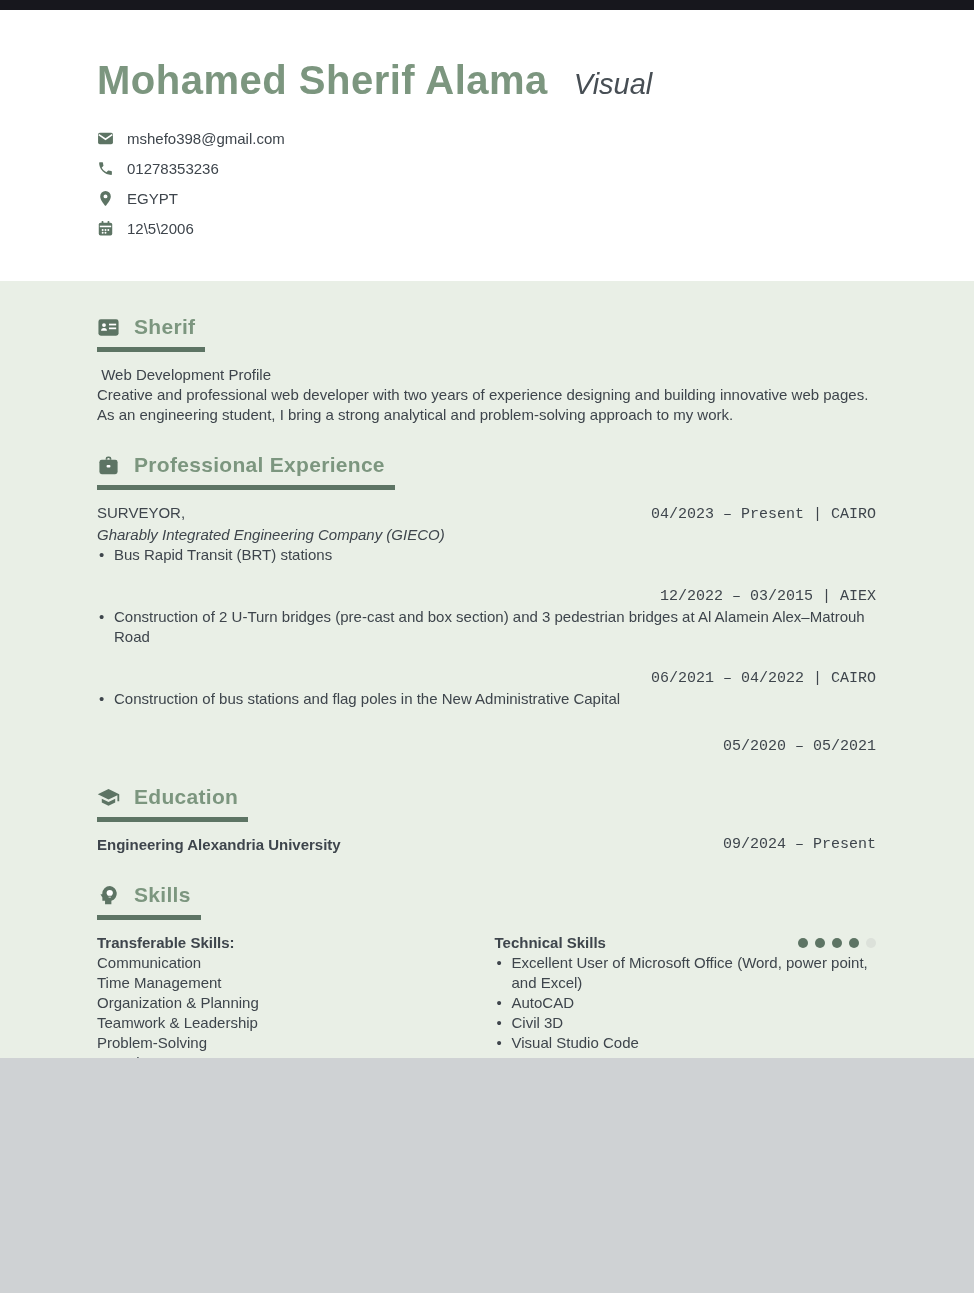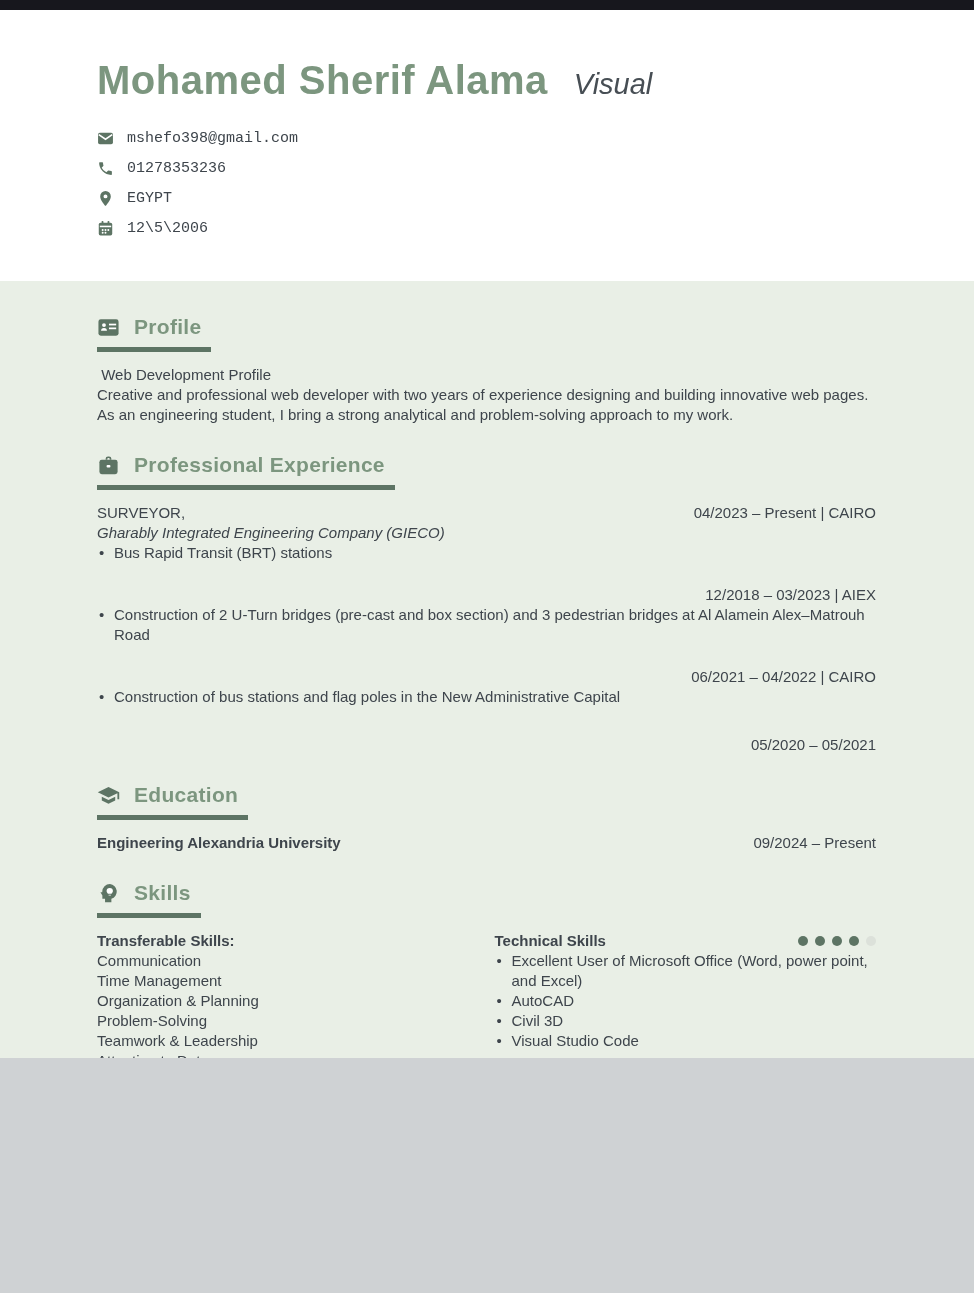--- a/index.html
+++ b/index.html
@@ -9,21 +9,21 @@
     width:974px; height:1058px; margin:0 auto; position:relative;
     background:#ffffff; overflow:hidden; color:#3e454c;
   }
   .top-bar { height:10px; background:#17171d; width:100%; }
 
   
   .cv-header { background:#ffffff; padding:48px 98px 38px 97px; }
   .name-row { display:flex; align-items:baseline; gap:26px; }
   .name { font-size:40px; font-weight:700; color:#7c967f; letter-spacing:0.5px; }
   .role { font-size:29px; font-style:italic; color:#474e54; }
-  .contact-list { margin-top:20px;font-family:Liberation Mono, monospace; }
+  .contact-list { margin-top:20px; }
   .contact-row { display:flex; align-items:center; gap:13px; height:30px; font-size:15px; color:#3e454c; }
   .contact-row .cicon { width:17px; height:17px; flex:0 0 17px; color:#5d7464; display:inline-flex; }
   .cicon svg { width:100%; height:100%; }
 
   
   .cv-body { background:#e9efe6; padding:34px 98px 40px 97px; min-height:972px; }
 
   .section { margin-bottom:28px; }
   .sec-head { display:inline-flex; align-items:center; gap:14px;
               border-bottom:5px solid #5d7464; padding:0 10px 8px 0; }
@@ -31,21 +31,21 @@
   .sec-icon svg { width:100%; height:100%; }
   .sec-title { font-size:21px; font-weight:600; color:#7c967f; letter-spacing:0.3px; }
   .sec-content { margin-top:13px; font-size:15px; line-height:20px; }
 
   .profile-line { white-space:pre-wrap; }
 
   
   .xp-entry { margin-bottom:22px; }
   .xp-row1 { display:flex; justify-content:space-between; align-items:baseline; }
   .xp-role { font-weight:400; }
-  .xp-date { font-size:15px; color:#3e454c; }
+  .xp-date { font-size:15px; color:#3e454c;font-family:Liberation Mono, monospace; }
   .xp-date-line { text-align:right; }
   .xp-company { font-style:italic; }
   .bullet { position:relative; padding-left:17px; }
   .bullet::before { content:"•"; position:absolute; left:2px; }
 
   
   .edu-row { display:flex; justify-content:space-between; align-items:flex-start; font-size:15px; }
   .edu-school { font-weight:700; }
 
   
@@ -122,21 +122,21 @@
       <div class="sec-head">
         <span class="sec-icon">
           <svg viewBox="0 0 24 24">
               <rect x="1.5" y="3.5" width="21" height="17" rx="2.5" fill="currentColor"></rect>
               <circle cx="7.3" cy="9.5" r="2" fill="#ffffff"></circle>
               <path d="M4.2 15.5a3.1 3.1 0 0 1 6.2 0z" fill="#ffffff"></path>
               <rect x="12.5" y="8" width="7.5" height="1.8" fill="#ffffff"></rect>
               <rect x="12.5" y="12" width="7.5" height="1.8" fill="#ffffff"></rect>
             </svg>
         </span>
-        <span class="sec-title">Profile</span>
+        <span class="sec-title">Sherif</span>
       </div>
       <div class="sec-content">
         <div class="profile-line"> Web Development Profile</div>
         <div class="profile-line">Creative and professional web developer with two years of experience designing and building innovative web pages. As an engineering student, I bring a strong analytical and problem-solving approach to my work.</div>
       </div>
     </div>
 
     <div class="section">
       <div class="sec-head">
         <span class="sec-icon">
@@ -153,21 +153,21 @@
         <div class="xp-entry">
           <div class="xp-row1">
             <span class="xp-role">SURVEYOR,</span>
             <span class="xp-date">04/2023 – Present  |  CAIRO</span>
           </div>
           <div class="xp-company">Gharably Integrated Engineering Company (GIECO)</div>
           <div class="bullet">Bus Rapid Transit (BRT) stations</div>
         </div>
 
         <div class="xp-entry">
-          <div class="xp-date xp-date-line">12/2018 – 03/2023  |  AIEX</div>
+          <div class="xp-date xp-date-line">12/2022 – 03/2015  |  AIEX</div>
           <div class="bullet">Construction of 2 U-Turn bridges (pre-cast and box section) and 3 pedestrian bridges at Al Alamein Alex–Matrouh Road</div>
         </div>
 
         <div class="xp-entry">
           <div class="xp-date xp-date-line">06/2021 – 04/2022  |  CAIRO</div>
           <div class="bullet">Construction of bus stations and flag poles in the New Administrative Capital</div>
         </div>
 
         <div class="xp-entry" style="margin-bottom:0;margin-top:28px;">
           <div class="xp-date xp-date-line">05/2020 – 05/2021</div>
@@ -203,22 +203,22 @@
             </svg>
         </span>
         <span class="sec-title">Skills</span>
       </div>
       <div class="sec-content two-col">
         <div>
           <div class="col-head">Transferable Skills:</div>
           <div>Communication</div>
           <div>Time Management</div>
           <div>Organization &amp; Planning</div>
+          <div>Teamwork &amp; Leadership</div>
           <div>Problem-Solving</div>
-          <div>Teamwork &amp; Leadership</div>
           <div>Attention to Deta</div>
         </div>
         <div>
           <div class="col-head-row">
             <span class="col-head">Technical Skills</span>
             <span class="dots">
                 <span class="dot filled"></span>
                 <span class="dot filled"></span>
                 <span class="dot filled"></span>
                 <span class="dot filled"></span>

